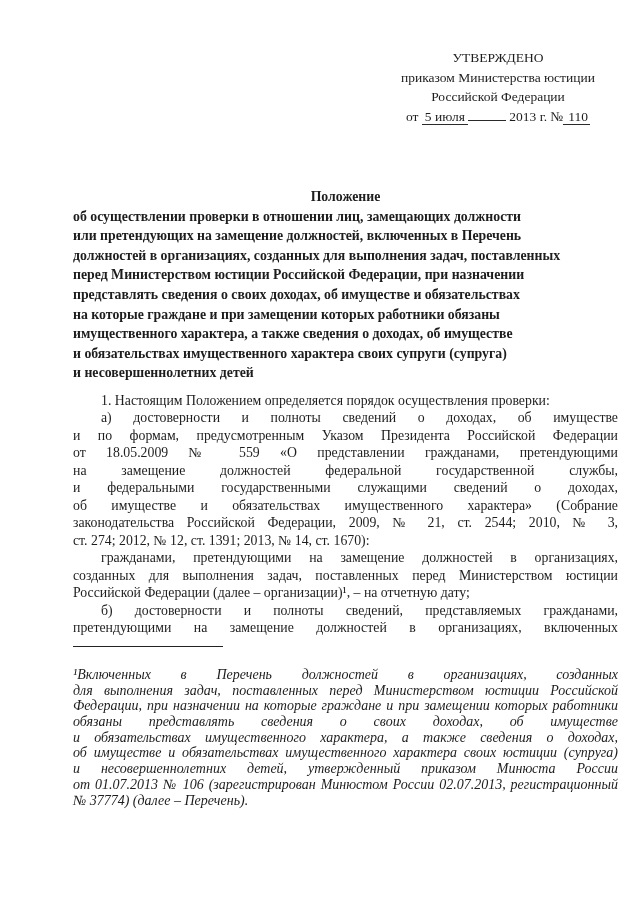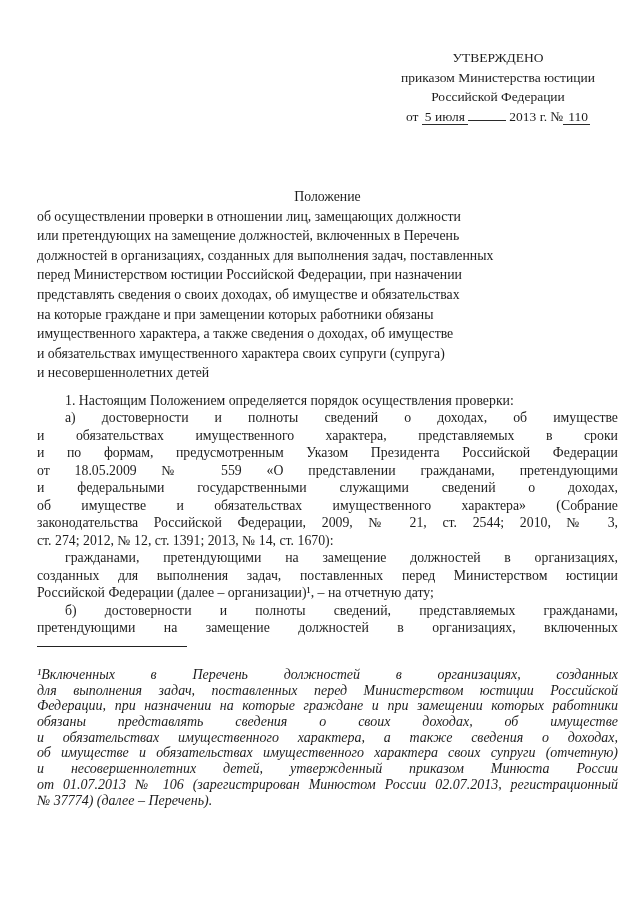--- a/index.html
+++ b/index.html
@@ -6,21 +6,21 @@
   body {
     width: 640px; height: 905px;
     background: #ffffff;
     font-family: "Liberation Serif", serif;
     color: #1d1d1d;
     overflow: hidden;
   }
   .page {
     box-sizing: border-box;
     width: 640px; height: 905px;
-    padding: 48px 22px 0 37px;
+    padding: 48px 22px 0 73px;
     background: #ffffff;
   }
 
   
   .approval {
     width: 240px;
     margin-left: auto;
     text-align: center;
     font-size: 13.5px;
     line-height: 19.5px;
@@ -28,21 +28,21 @@
   }
   .approval .u { border-bottom: 1px solid #2a2a2a; }
   .approval .fill-day { padding: 0 3px; }
   .approval .fill-blank { display: inline-block; width: 38px; }
   .approval .fill-num { padding: 0 2px 0 5px; }
 
   
   .doc-title {
     margin-top: 61px;
     text-align: center;
-    font-weight: normal;
+    font-weight: bold;
     font-size: 13.8px;
     line-height: 19.6px;
   }
 
   
   .body-text {
     margin-top: 9px;
     font-size: 13.8px;
     line-height: 17.5px;
   }
@@ -91,23 +91,23 @@
         <div class="bline">и несовершеннолетних детей</div>
       </div>
   </div>
 
   <div class="body-text">
       <div>
         <div class="bline first">1. Настоящим Положением определяется порядок осуществления проверки:</div>
       </div>
       <div>
         <div class="bline first jl">а) достоверности и полноты сведений о доходах, об имуществе</div>
-        <div class="bline jl">и обязательствах имущественного характера, представляемых в сроки</div>
         <div class="bline jl">и по формам, предусмотренным Указом Президента Российской Федерации</div>
         <div class="bline jl">от 18.05.2009 № 559 «О представлении гражданами, претендующими</div>
+        <div class="bline jl">на замещение должностей федеральной государственной службы,</div>
         <div class="bline jl">и федеральными государственными служащими сведений о доходах,</div>
         <div class="bline jl">об имуществе и обязательствах имущественного характера» (Собрание</div>
         <div class="bline jl">законодательства Российской Федерации, 2009, № 21, ст. 2544; 2010, № 3,</div>
         <div class="bline">ст. 274; 2012, № 12, ст. 1391; 2013, № 14, ст. 1670):</div>
       </div>
       <div>
         <div class="bline first jl">гражданами, претендующими на замещение должностей в организациях,</div>
         <div class="bline jl">созданных для выполнения задач, поставленных перед Министерством юстиции</div>
         <div class="bline">Российской Федерации (далее – организации)¹, – на отчетную дату;</div>
       </div>
@@ -118,19 +118,19 @@
     </div>
 
   <hr class="footnote-sep">
 
   <div class="footnote">
       <div class="bline jl">¹Включенных в Перечень должностей в организациях, созданных</div>
       <div class="bline jl">для выполнения задач, поставленных перед Министерством юстиции Российской</div>
       <div class="bline jl">Федерации, при назначении на которые граждане и при замещении которых работники</div>
       <div class="bline jl">обязаны представлять сведения о своих доходах, об имуществе</div>
       <div class="bline jl">и обязательствах имущественного характера, а также сведения о доходах,</div>
-      <div class="bline jl">об имуществе и обязательствах имущественного характера своих супруги (отчетную)</div>
+      <div class="bline jl">об имуществе и обязательствах имущественного характера своих юстиции (супруга)</div>
       <div class="bline jl">и несовершеннолетних детей, утвержденный приказом Минюста России</div>
       <div class="bline jl">от 01.07.2013 № 106 (зарегистрирован Минюстом России 02.07.2013, регистрационный</div>
       <div class="bline">№ 37774) (далее – Перечень).</div>
     </div>
 
 </div>
 
 </body></html>

